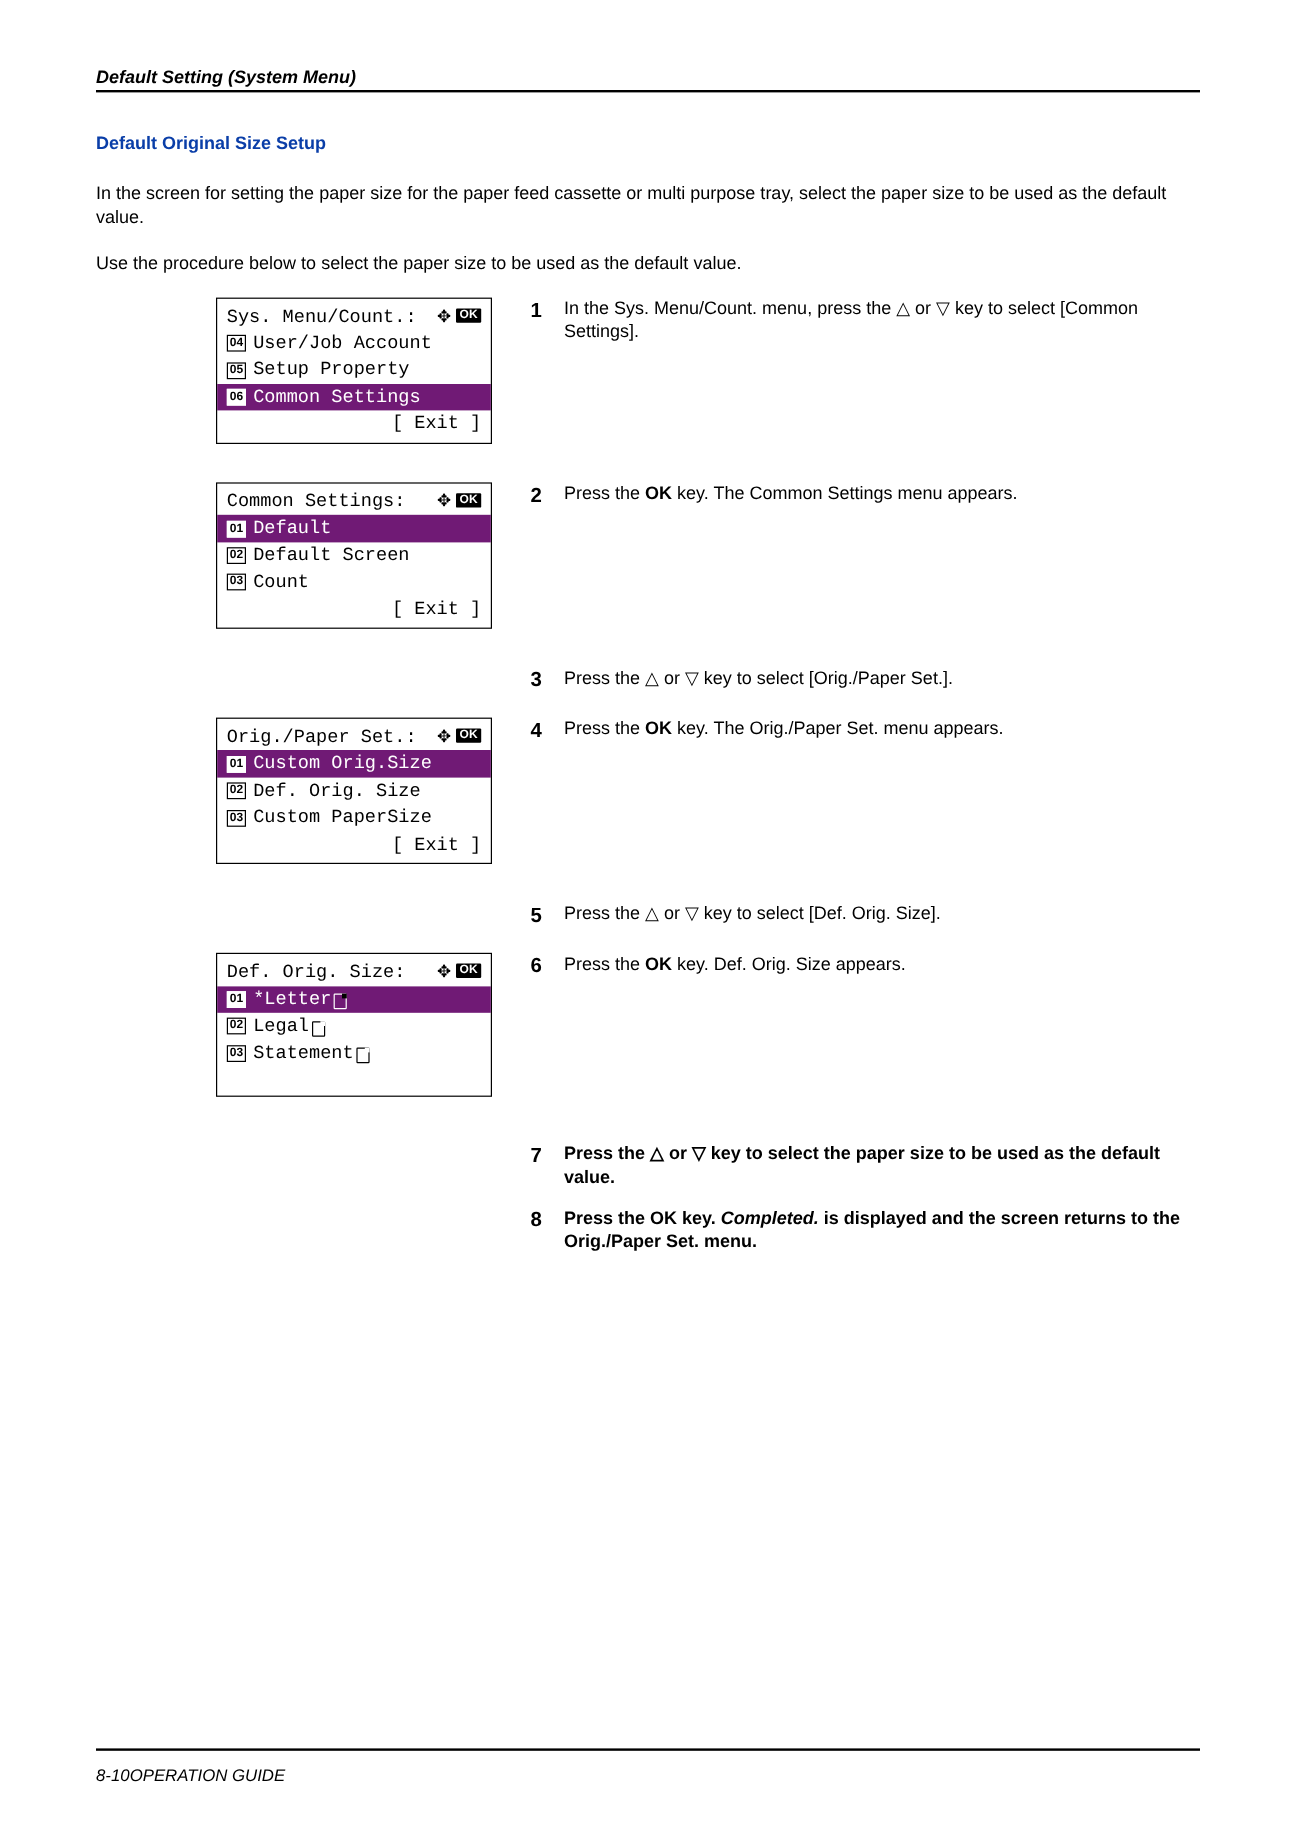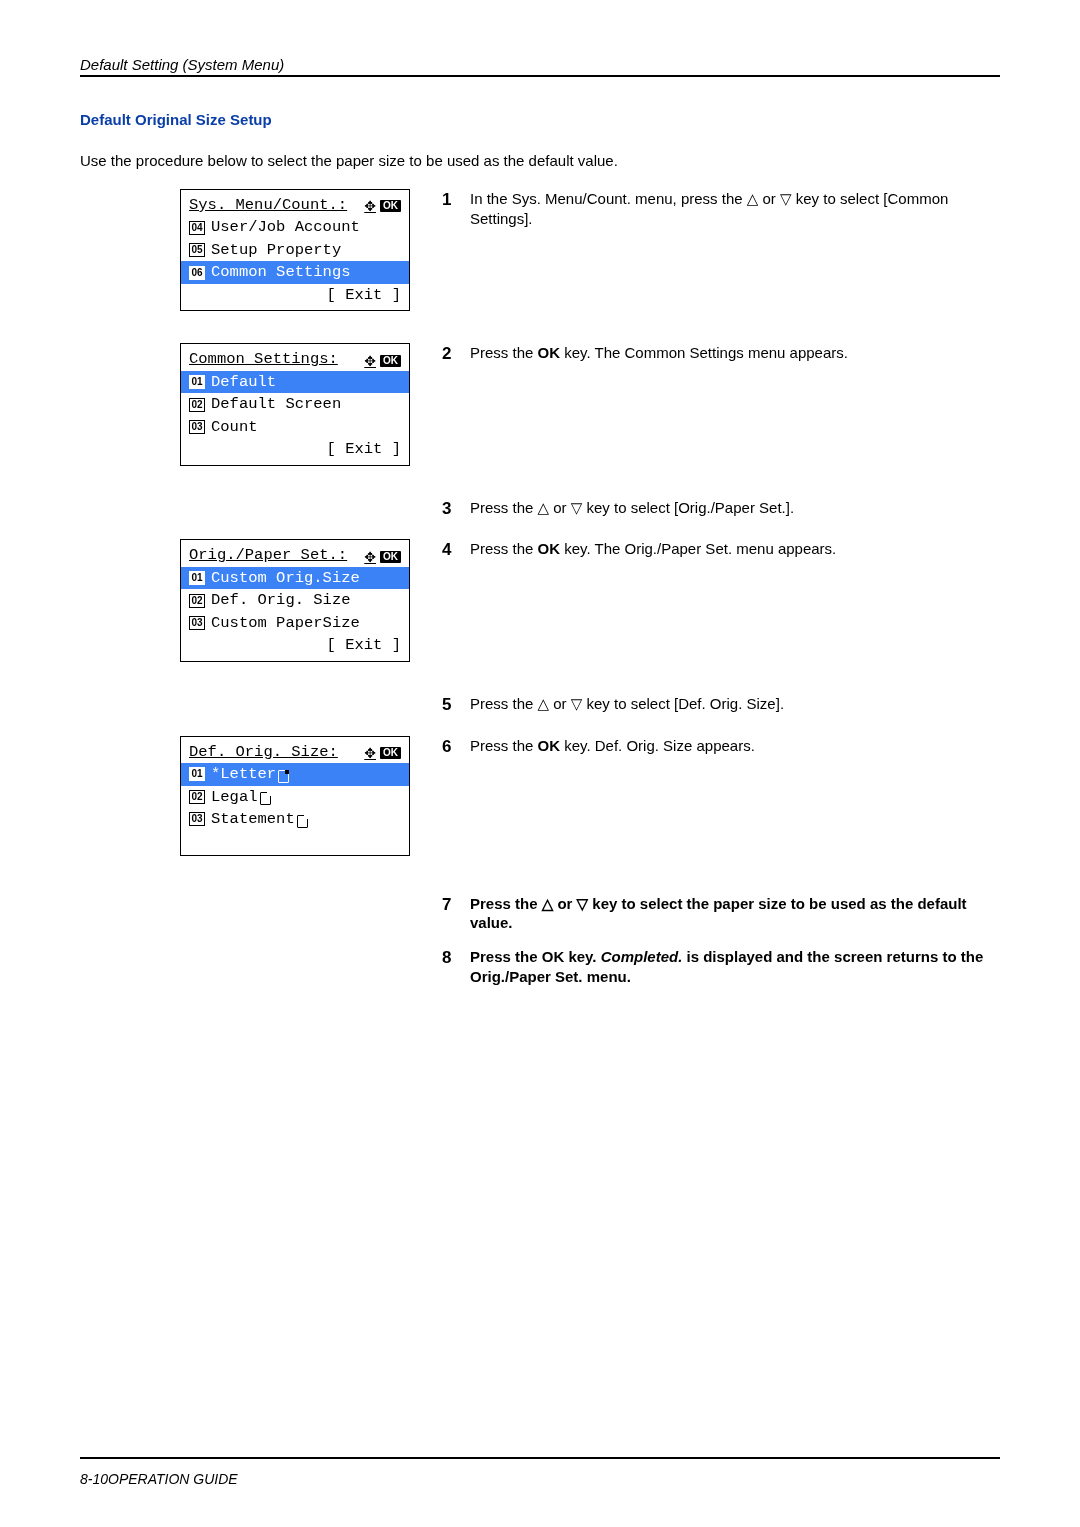--- a/index.html
+++ b/index.html
@@ -10,21 +10,21 @@
     background: #fff;
     width: 1080px;
     height: 1527px;
     position: relative;
   }
   .page {
     padding: 56px 80px 40px 80px;
   }
   .header {
     font-style: italic;
-    font-weight: normal;
+    font-weight: bold;
     font-size: 15px;
     margin-bottom: 2px;
   }
   .hr {
     border: none;
     border-top: 2px solid #000;
     margin-bottom: 34px;
   }
   .section-title {
     color: #0a3ea8;
@@ -59,23 +59,22 @@
     width: 230px;
     border: 1.5px solid #000;
     font-family: "Courier New", monospace;
     font-size: 15.5px;
     line-height: 1.45;
     padding: 4px 6px 4px 6px;
   }
   .lcd-title-row {
     display: flex;
     justify-content: space-between;
-    align-items: flex-end;
+    align-items: flex-start;
     padding: 0 2px;
-    text-decoration: underline;
   }
   .lcd-icons {
     font-family: Arial, sans-serif;
     display: inline-flex;
     align-items: center;
     gap: 4px;
   }
   .ok-box {
     display: inline-block;
     background: #000;
@@ -90,21 +89,21 @@
   .nav-diamond {
     display:inline-block;
     font-size:14px;
   }
   .lcd-row {
     display: flex;
     align-items: center;
     padding: 0 2px;
   }
   .lcd-row.sel {
-    background: #3b82f6;
+    background: #701a75;
     color: #fff;
     margin-left:-6px; margin-right:-6px;
     padding-left:8px; padding-right:8px;
   }
   .num-box {
     display: inline-block;
     width: 16px;
     height: 14px;
     border: 1.5px solid currentColor;
     font-size: 10px;
@@ -182,20 +181,21 @@
 </head>
 <body>
 
 <div class="page">
 
   <div class="header">Default Setting (System Menu)</div>
   <hr class="hr">
 
   <div class="section-title">Default Original Size Setup</div>
 
+  <p class="intro">In the screen for setting the paper size for the paper feed cassette or multi purpose tray, select the paper size to be used as the default value.</p>
   <p class="sub-intro">Use the procedure below to select the paper size to be used as the default value.</p>
 
   <div class="content-row">
     <div class="lcd-col">
       <div class="lcd">
         <div class="lcd-title-row">
           <span>Sys. Menu/Count.:</span>
           <span class="lcd-icons">
             <span class="nav-diamond">✥</span>
             <span class="ok-box">OK</span>

